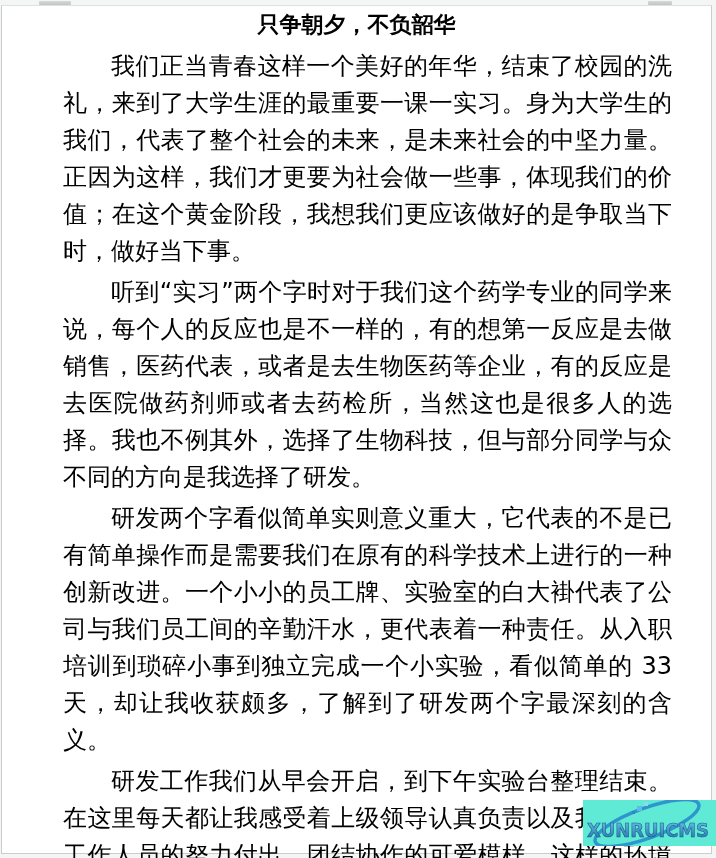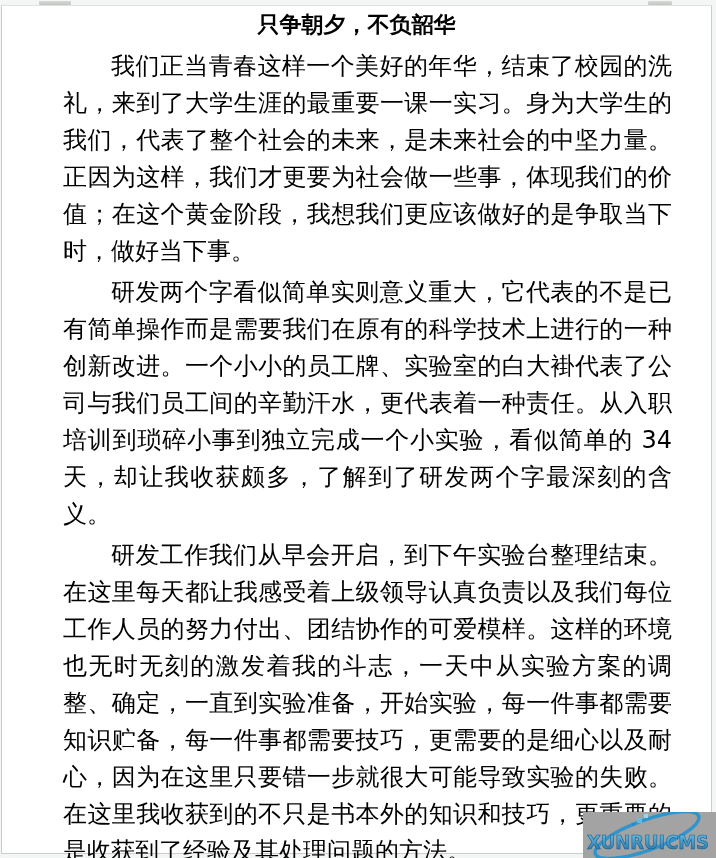--- a/index.html
+++ b/index.html
@@ -51,38 +51,39 @@
     text-align: justify;
     text-justify: inter-character;
     text-indent: 2em;
     word-break: break-all;
   }
   .essay p + p { margin-top: 4px; }
 
   
   .watermark {
     position: absolute;
-    right: 0; bottom: 0;
+    right: 0; bottom: 12px;
     width: 133px; height: 46px;
-    background: #a3a3a3;
+    background: #5eead4;
   }
   .watermark svg { display: block; }
 </style>
 </head>
 <body>
 
 <div class="viewport">
 
   <div class="page">
 
     <h1 class="doc-title">只争朝夕，不负韶华</h1>
 
     <div class="essay">
       <p>我们正当青春这样一个美好的年华，结束了校园的洗礼，来到了大学生涯的最重要一课一实习。身为大学生的我们，代表了整个社会的未来，是未来社会的中坚力量。正因为这样，我们才更要为社会做一些事，体现我们的价值；在这个黄金阶段，我想我们更应该做好的是争取当下时，做好当下事。</p>
-      <p>研发两个字看似简单实则意义重大，它代表的不是已有简单操作而是需要我们在原有的科学技术上进行的一种创新改进。一个小小的员工牌、实验室的白大褂代表了公司与我们员工间的辛勤汗水，更代表着一种责任。从入职培训到琐碎小事到独立完成一个小实验，看似简单的 34 天，却让我收获颇多，了解到了研发两个字最深刻的含义。</p>
+      <p>听到“实习”两个字时对于我们这个药学专业的同学来说，每个人的反应也是不一样的，有的想第一反应是去做销售，医药代表，或者是去生物医药等企业，有的反应是去医院做药剂师或者去药检所，当然这也是很多人的选择。我也不例其外，选择了生物科技，但与部分同学与众不同的方向是我选择了研发。</p>
+      <p>研发两个字看似简单实则意义重大，它代表的不是已有简单操作而是需要我们在原有的科学技术上进行的一种创新改进。一个小小的员工牌、实验室的白大褂代表了公司与我们员工间的辛勤汗水，更代表着一种责任。从入职培训到琐碎小事到独立完成一个小实验，看似简单的 33 天，却让我收获颇多，了解到了研发两个字最深刻的含义。</p>
       <p>研发工作我们从早会开启，到下午实验台整理结束。在这里每天都让我感受着上级领导认真负责以及我们每位工作人员的努力付出、团结协作的可爱模样。这样的环境也无时无刻的激发着我的斗志，一天中从实验方案的调整、确定，一直到实验准备，开始实验，每一件事都需要知识贮备，每一件事都需要技巧，更需要的是细心以及耐心，因为在这里只要错一步就很大可能导致实验的失败。在这里我收获到的不只是书本外的知识和技巧，更重要的是收获到了经验及其处理问题的方法。</p>
     </div>
 
   </div>
 
   <div class="edge-tab left"></div>
   <div class="edge-tab right"></div>
 
   <div class="watermark">
     <svg width="133" height="46" viewBox="0 0 133 46">

